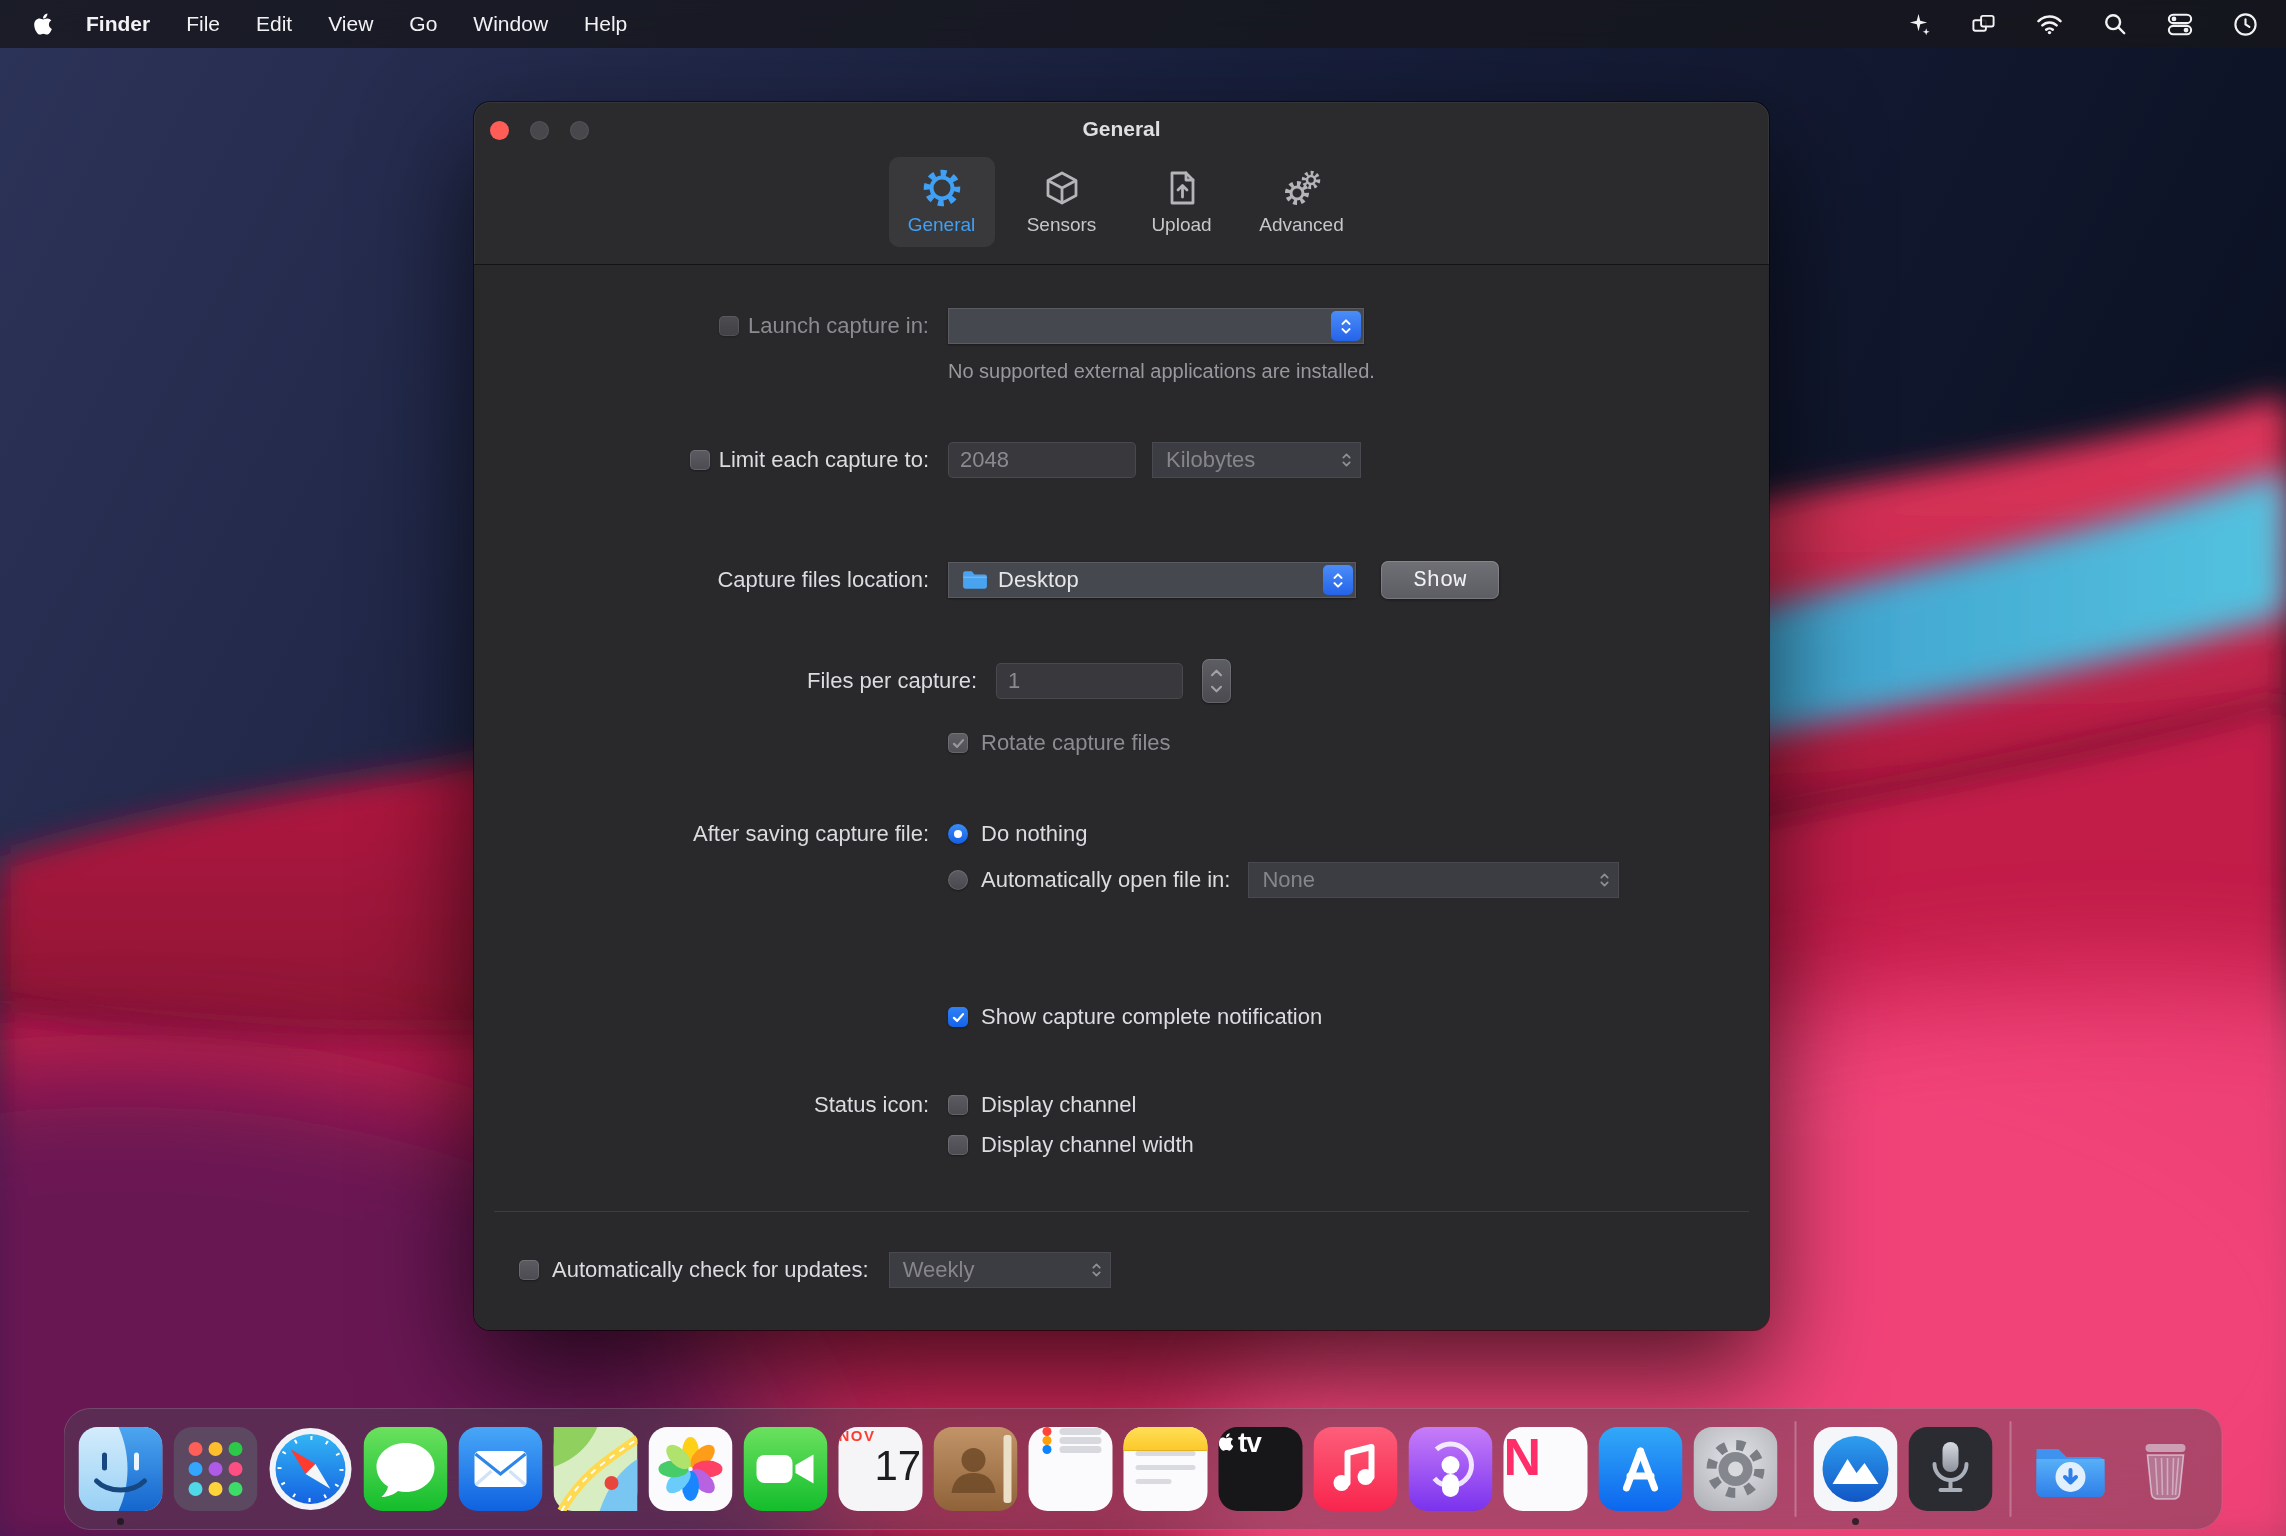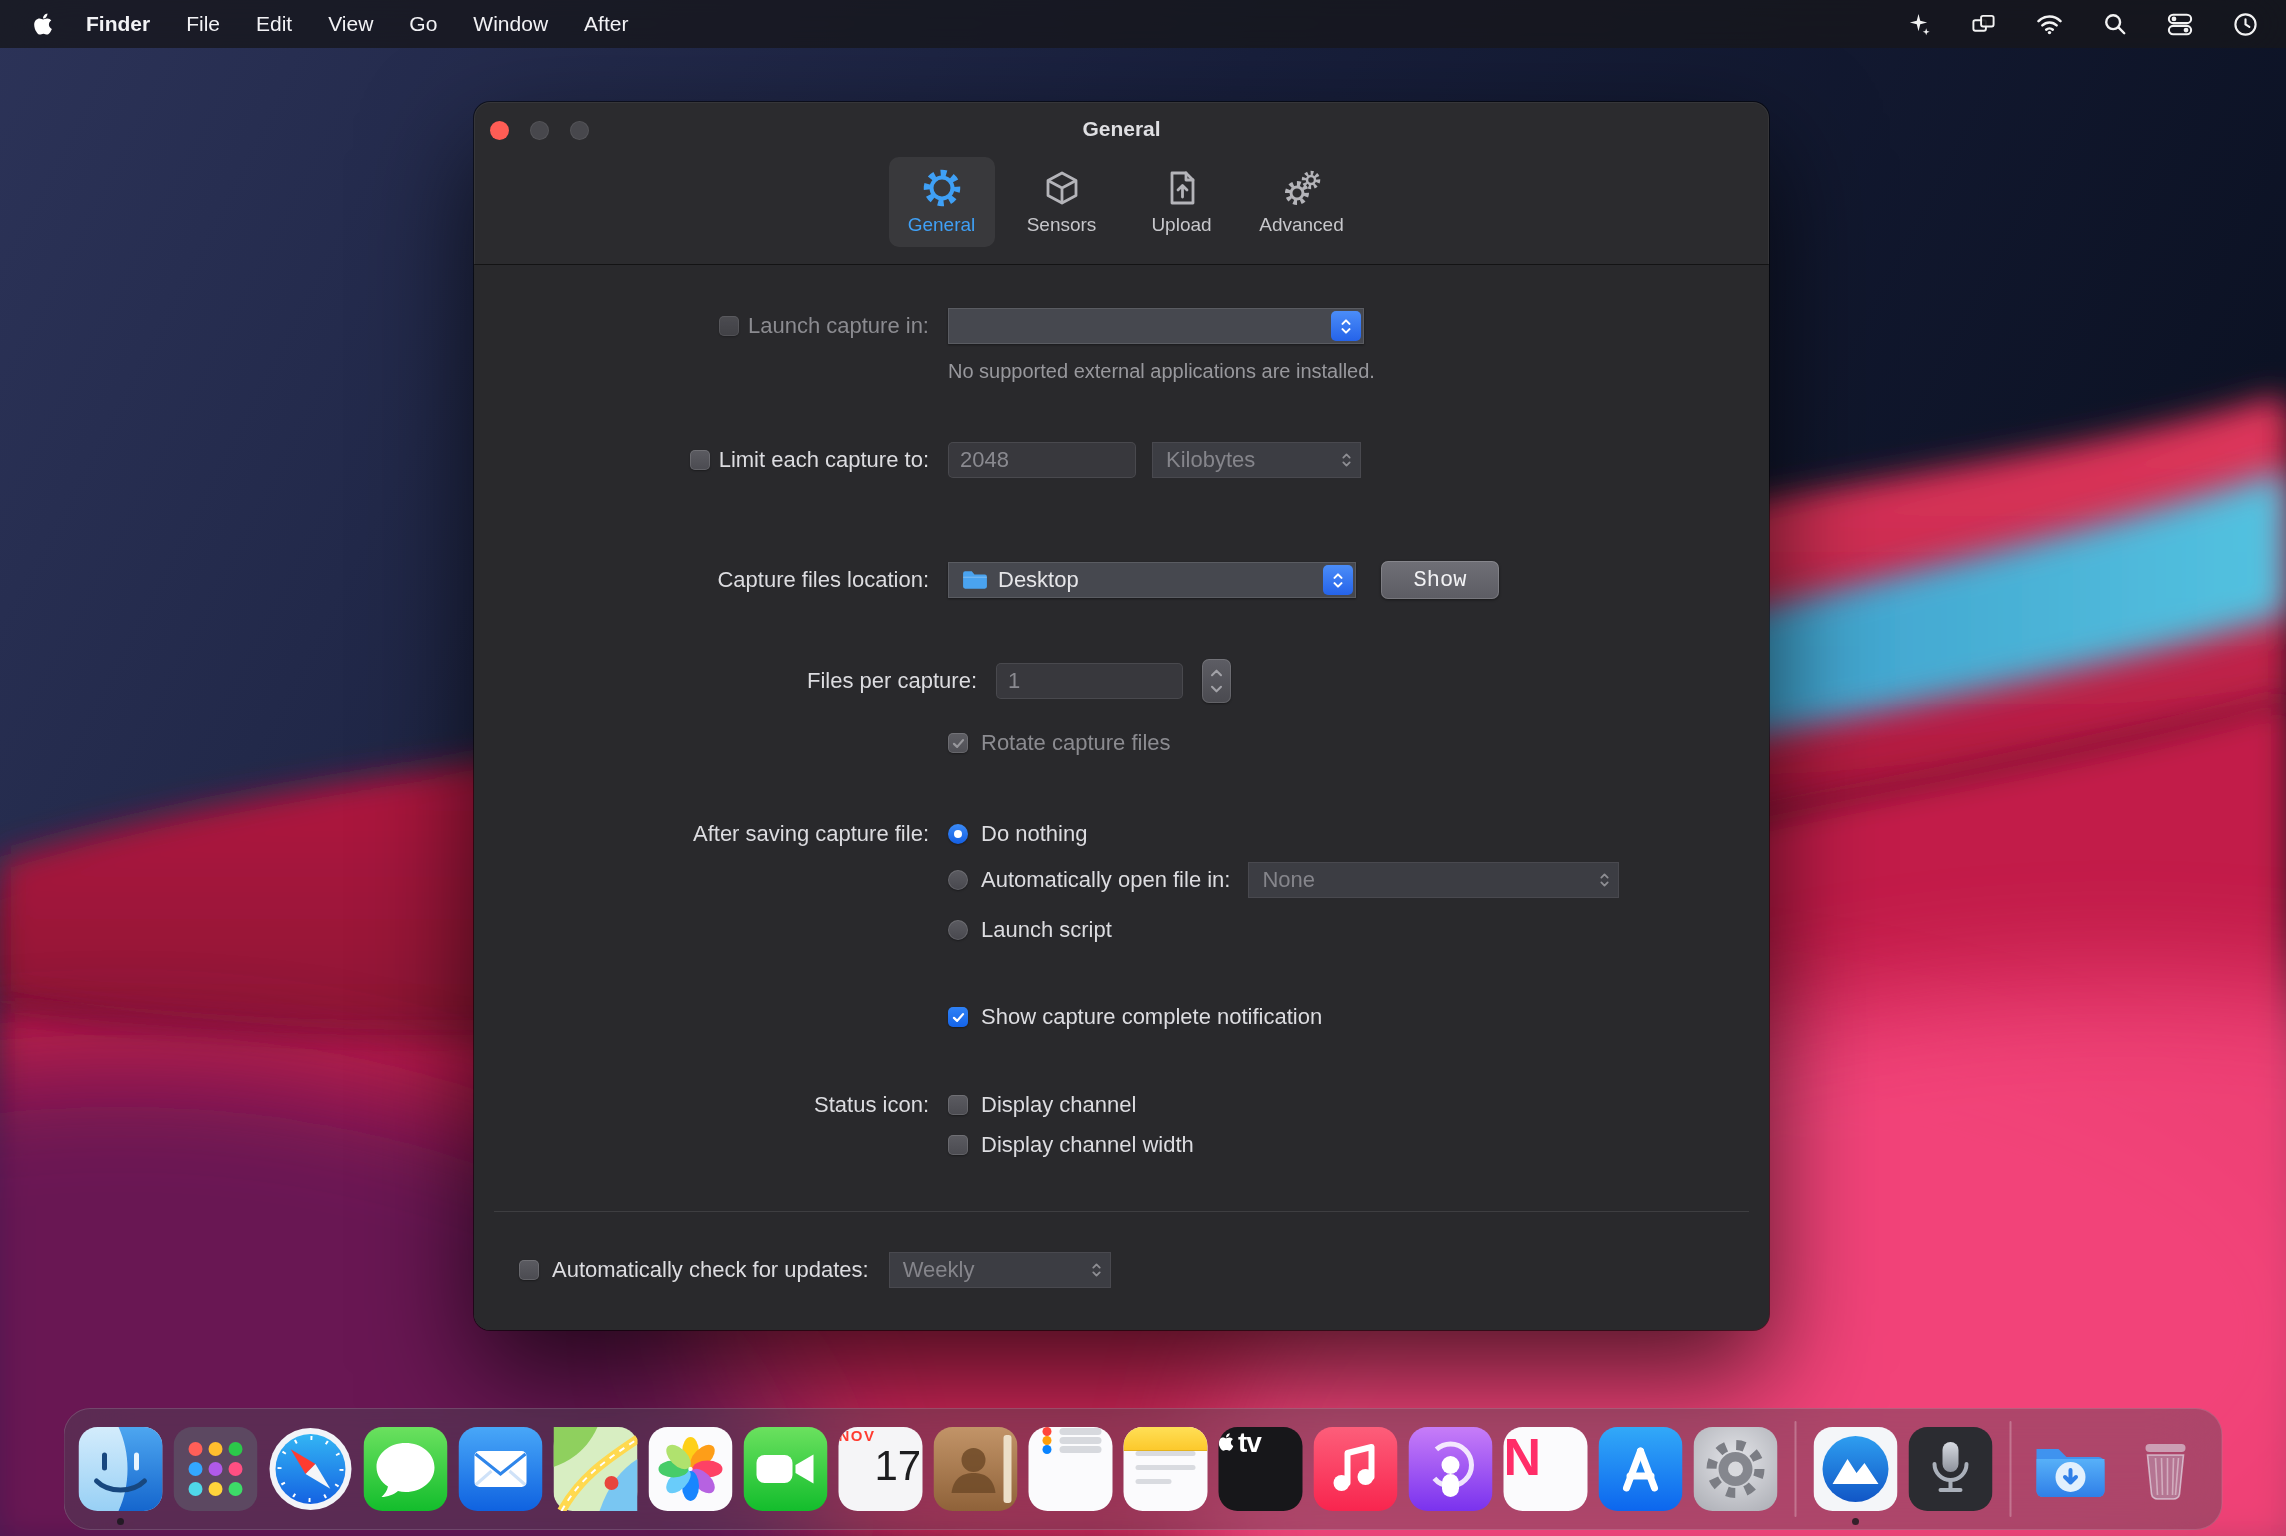--- a/index.html
+++ b/index.html
@@ -200,21 +200,21 @@
       <svg viewBox="0 0 384 512" width="18" height="24" fill="#fff">
           <path d="M318.7 268.7c-.2-36.7 16.4-64.4 50-84.8-18.8-26.9-47.2-41.7-84.7-44.6-35.5-2.8-74.3 20.7-88.5 20.7-15 0-49.4-19.7-76.4-19.7C63.3 140.3 4 184.8 4 273.5c0 26.2 4.8 53.3 14.4 81.2 12.8 36.7 59 126.7 107.2 125.2 25.2-.6 43-17.9 75.8-17.9 31.8 0 48.3 17.9 76.4 17.9 48.6-.7 90.4-82.5 102.6-119.3-65.2-30.7-61.7-90-61.7-91.9zm-56.6-164.2c27.3-32.4 24.8-61.9 24-72.5-24.1 1.4-52 16.4-67.9 34.9-17.5 19.8-27.8 44.3-25.6 71.9 26.1 2 49.9-11.4 69.5-34.3z"></path>
         </svg>
     </span>
     <span class="mb-app">Finder</span>
     <span class="mb-item">File</span>
     <span class="mb-item">Edit</span>
     <span class="mb-item">View</span>
     <span class="mb-item">Go</span>
     <span class="mb-item">Window</span>
-    <span class="mb-item">After</span>
+    <span class="mb-item">Help</span>
   </div>
   <div class="mb-right">
     <span class="mb-ic">
       <svg viewBox="0 0 26 26" width="25" height="25">
           <path d="M13 2 L14.8 9.2 L22 11 L14.8 12.8 L13 20 L11.2 12.8 L4 11 L11.2 9.2 Z" fill="#fff"></path>
           <path d="M21 17 L21.9 19.7 L24.6 20.6 L21.9 21.5 L21 24.2 L20.1 21.5 L17.4 20.6 L20.1 19.7 Z" fill="#fff"></path>
         </svg>
     </span>
     <span class="mb-ic">
       <svg viewBox="0 0 26 26" width="25" height="25" fill="none" stroke="#fff" stroke-width="2">
@@ -406,27 +406,20 @@
     </div>
     <div class="row r-rad1">
       <div class="lbl">
         <span class="bright">After saving capture file:</span>
       </div>
       <div class="ctl">
         <span class="rd sel"></span>
         <span class="bright gap13">Do nothing</span>
       </div>
     </div>
-    <div class="row r-rad3">
-      <div class="lbl"></div>
-      <div class="ctl">
-        <span class="rd"></span>
-        <span class="bright gap13">Launch script</span>
-      </div>
-    </div>
 
     <div class="row r-notif">
       <div class="lbl"></div>
       <div class="ctl">
         <span class="cb blue">
           <svg viewBox="0 0 20 20" width="15" height="15">
               <path d="M4 10.5 L8.2 14.5 L16 5.5" stroke="#fff" stroke-width="3" fill="none" stroke-linecap="round" stroke-linejoin="round"></path>
             </svg>
         </span>
         <span class="bright gap13">Show capture complete notification</span>

